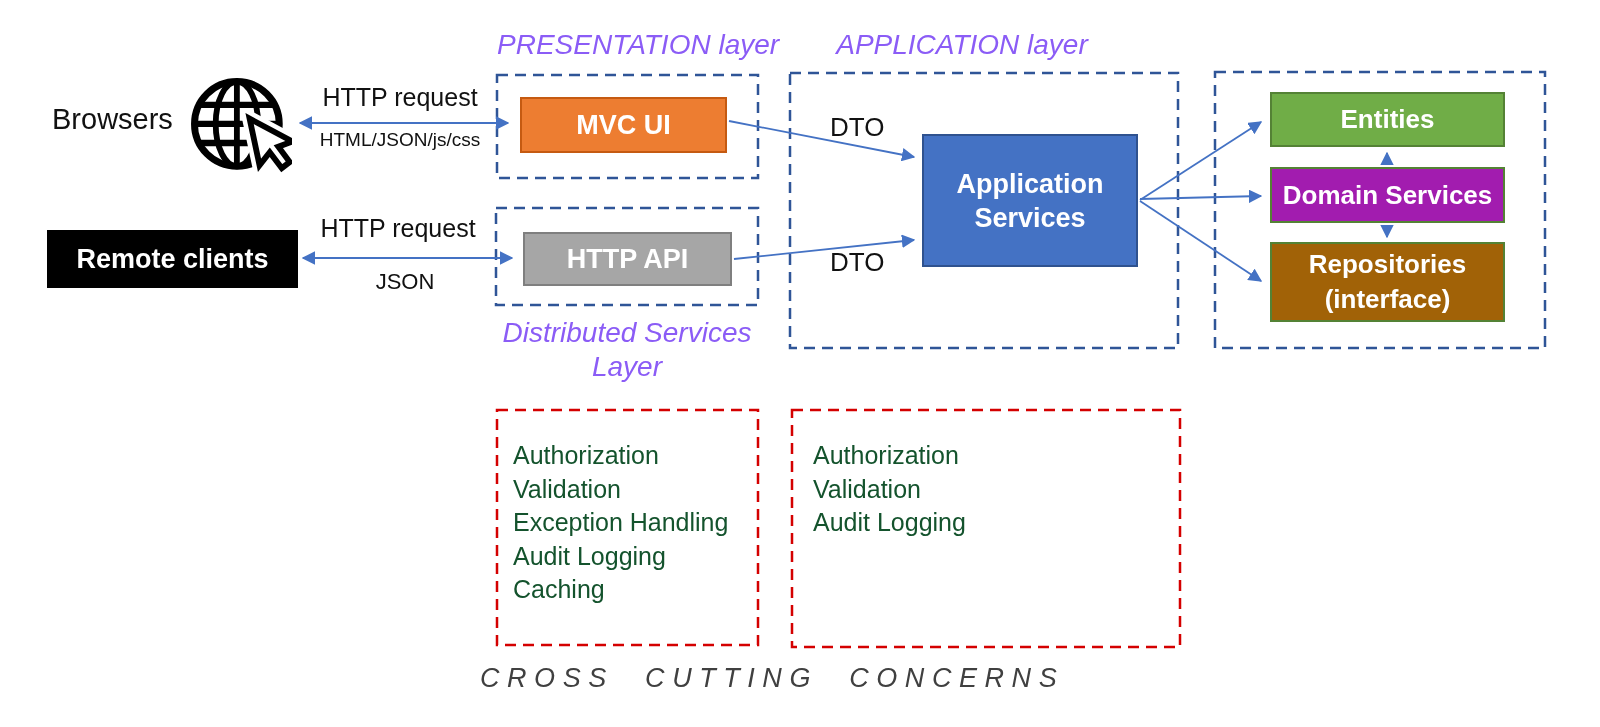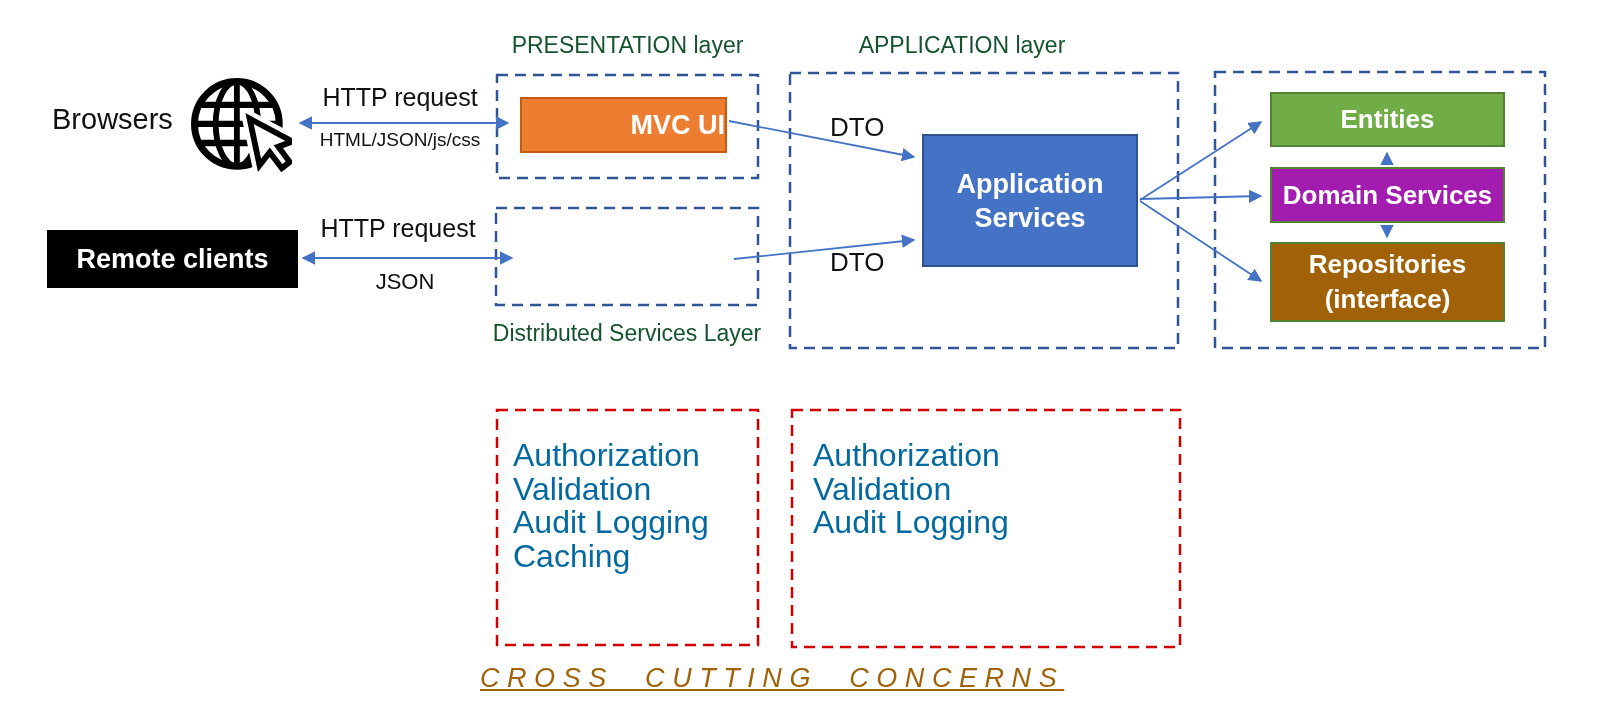--- a/index.html
+++ b/index.html
@@ -1,27 +1,27 @@
 <!DOCTYPE html>
 <html><head>
 <meta charset="utf-8">
 <style>
   html,body{margin:0;padding:0;background:#fff;}
   .stage{position:relative;width:1600px;height:727px;background:#fff;overflow:hidden;
          font-family:"Liberation Sans","DejaVu Sans",sans-serif;}
   .abs{position:absolute;}
   .ctr{text-align:center;}
-  .layer-title{color:#14532d;font-size:23px;line-height:30px;white-space:nowrap;}
+  .layer-title{color:#8b5cf6;font-size:28px;line-height:30px;white-space:nowrap;font-style:italic;}
   .layer-title.wrap{white-space:normal;}
   .blk{font-size:25px;color:#111;white-space:nowrap;}
   .box{position:absolute;display:flex;align-items:center;justify-content:center;
        color:#fff;text-align:center;box-sizing:border-box;font-weight:bold;}
   .box.bold{font-weight:bold;}
-  .gray-list{color:#0369a1;font-size:32px;line-height:33.5px;white-space:nowrap;}
-  .cross{color:#a16207;font-size:27px;font-style:italic;letter-spacing:.28em;word-spacing:.6em;white-space:nowrap;text-decoration:underline;}
+  .gray-list{color:#14532d;font-size:25px;line-height:33.5px;white-space:nowrap;}
+  .cross{color:#404040;font-size:27px;font-style:italic;letter-spacing:.28em;word-spacing:.6em;white-space:nowrap;}
   svg{display:block;}
   .overlay{position:absolute;left:0;top:0;pointer-events:none;}
 </style>
 </head>
 <body>
 
 <div class="stage">
 
   <svg class="overlay" width="1600" height="727" viewBox="0 0 1600 727">
     <defs>
@@ -74,44 +74,48 @@
     <span>Remote clients</span>
   </div>
 
   <div class="abs ctr blk" style="left:300px;top:83px;width:200px;">HTTP request</div>
   <div class="abs ctr blk" style="left:302px;top:129px;width:196px;font-size:19px;">HTML/JSON/js/css</div>
   <div class="abs ctr blk" style="left:298px;top:214px;width:200px;">HTTP request</div>
   <div class="abs ctr blk" style="left:305px;top:269px;width:200px;font-size:22px;">JSON</div>
   <div class="abs blk" style="left:830px;top:112px;font-size:26px;">DTO</div>
   <div class="abs blk" style="left:830px;top:247px;font-size:26px;">DTO</div>
 
-  <div class="box bold" style="left:520px;top:97px;width:207px;height:56px;background:#ED7D31;border:2px solid #C55A11;font-size:27px;justify-content:flex-end;">
+  <div class="box bold" style="left:520px;top:97px;width:207px;height:56px;background:#ED7D31;border:2px solid #C55A11;font-size:27px;">
     <span>MVC UI</span>
   </div>
 
+  <div class="box bold" style="left:523px;top:232px;width:209px;height:54px;background:#A6A6A6;border:2px solid #7F7F7F;font-size:27px;">
+    <span>HTTP API</span>
+  </div>
 
   <div class="box bold" style="left:922px;top:134px;width:216px;height:133px;background:#4472C4;border:2px solid #2F528F;font-size:27px;line-height:34px;padding:0 18px;">
     <span>Application Services</span>
   </div>
 
   <div class="box" style="left:1270px;top:92px;width:235px;height:55px;background:#70AD47;border:2px solid #548235;font-size:26px;">
     <span>Entities</span>
   </div>
 
   <div class="box" style="left:1270px;top:167px;width:235px;height:56px;background:#a21caf;border:2px solid #548235;font-size:26px;">
     <span>Domain Services</span>
   </div>
 
   <div class="box" style="left:1270px;top:242px;width:235px;height:80px;background:#a16207;border:2px solid #548235;font-size:26px;line-height:35px;padding:0 30px;">
     <span>Repositories (interface)</span>
   </div>
 
   <div class="abs gray-list" style="left:513px;top:439px;">
     <div>Authorization</div>
     <div>Validation</div>
+    <div>Exception Handling</div>
     <div>Audit Logging</div>
     <div>Caching</div>
   </div>
 
   <div class="abs gray-list" style="left:813px;top:439px;">
     <div>Authorization</div>
     <div>Validation</div>
     <div>Audit Logging</div>
   </div>
 

